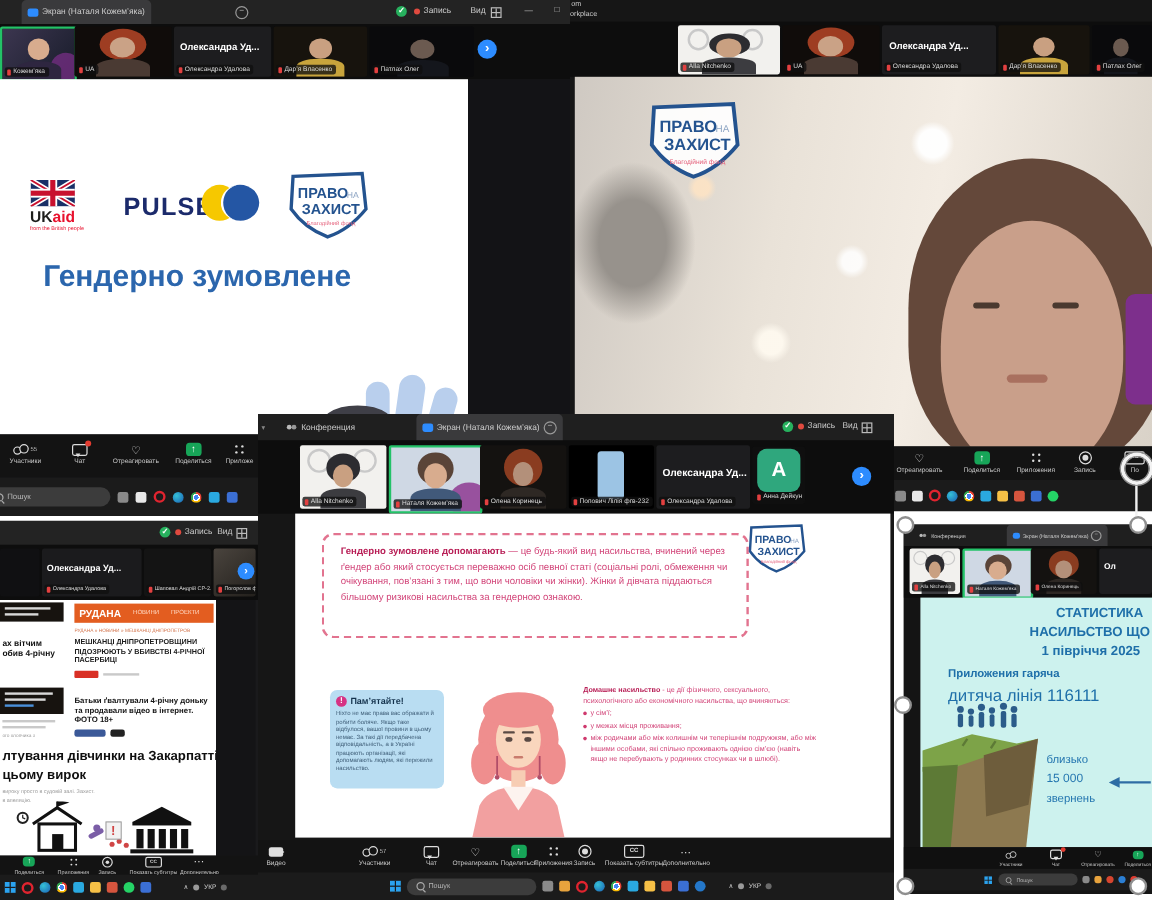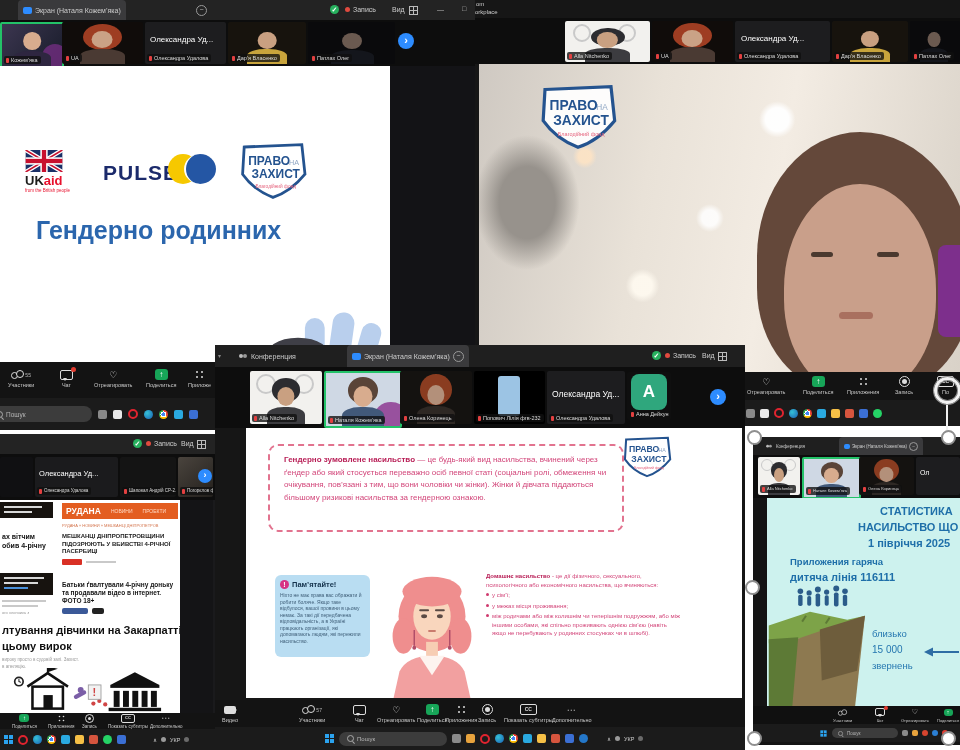--- a/index.html
+++ b/index.html
@@ -14,21 +14,21 @@
 .pplic::before{content:"";position:absolute;left:1px;top:1px;width:4px;height:4px;border-radius:50%;background:#bbb;box-shadow:4px 0 0 #999}
 .minus{width:9px;height:9px;border:1px solid #999;border-radius:50%;color:#bbb;font-size:7px;line-height:8px;text-align:center;flex:none}
 .chk{width:9px;height:9px;border-radius:50%;background:#27b15e;color:#fff;font-size:7px;line-height:9px;text-align:center;font-weight:bold}
 .rdot{width:5px;height:5px;border-radius:50%;background:#e04a3f}
 .grid{width:7px;height:7px;border:1px solid #bbb;background:linear-gradient(#bbb,#bbb) 50% 0/1px 100% no-repeat,linear-gradient(#bbb,#bbb) 0 50%/100% 1px no-repeat}
 .strip{position:absolute;left:0;right:0;background:#0d0d0d}
 .th{position:absolute;background:#191919;border-radius:2px;overflow:hidden}
 .th.gb{border:2px solid #23c268}
 .nm{position:absolute;left:2px;bottom:2px;display:flex;align-items:center;gap:2px;background:rgba(15,15,15,.78);border-radius:2px;padding:1px 3px 1px 2px;color:#ddd;font-size:5.5px;line-height:6px;white-space:nowrap;max-width:94%;overflow:hidden;z-index:3}
 .mi{width:3px;height:5px;background:#e34040;border-radius:1px;flex:none}
-.ov{position:absolute;color:#fff;font-weight:normal;white-space:nowrap;z-index:2}
+.ov{position:absolute;color:#fff;font-weight:bold;white-space:nowrap;z-index:2}
 .nxt{position:absolute;width:16px;height:16px;border-radius:50%;background:#2d8cff;color:#fff;text-align:center;font-size:11px;line-height:15px;font-weight:bold;z-index:5}
 .per{position:absolute}
 .per::before{content:"";position:absolute;left:50%;top:0;transform:translateX(-50%);width:46%;height:52%;border-radius:50%;background:var(--sk,#c9a081)}
 .per::after{content:"";position:absolute;left:0;bottom:0;width:100%;height:46%;border-radius:45% 45% 0 0;background:var(--sh,#33333a)}
 .hairblob{position:absolute;border-radius:50%}
 .tbar{position:absolute;background:#131313}
 .btn{position:absolute;display:flex;flex-direction:column;align-items:center;gap:2px;color:#c9c9c9;font-size:5.5px;white-space:nowrap}
 .btn .ic{height:11px;display:flex;align-items:center;justify-content:center;color:#ddd;font-size:9px;position:relative}
 .i-share{width:13px;height:11px;border-radius:3px;background:#17a558;color:#fff;font-size:8px;line-height:11px;text-align:center;font-weight:bold}
 .i-users{width:13px;height:9px;position:relative}
@@ -137,21 +137,21 @@
     <div class="ab" style="left:103px;top:95px;font-weight:bold;font-size:21px;color:#1b2a6b;letter-spacing:1px">PULSE</div>
     <div class="ab" style="left:168px;top:88px;width:30px;height:30px;border-radius:50%;background:#f6c800"></div>
     <div class="ab" style="left:184px;top:88px;width:30px;height:30px;border-radius:50%;background:#2456a4;border-left:2px solid #fff"></div>
     <svg class="ab" style="left:233px;top:76px" width="80" height="58" viewBox="0 0 100 72">
       <path d="M14 6 L86 3 L90 40 Q72 62 50 69 Q26 60 12 40 Z" fill="#fff" stroke="#24538f" stroke-width="3.5"></path>
       <text x="19" y="28" font-size="15" font-weight="bold" fill="#24538f">ПРАВО</text>
       <text x="70" y="28" font-size="9" fill="#8fa6c4">НА</text>
       <text x="23" y="45" font-size="15" font-weight="bold" fill="#24538f">ЗАХИСТ</text>
       <text x="28" y="57" font-size="6" fill="#e5647e">Благодійний фонд</text>
     </svg>
-    <div class="ab" style="left:36px;top:150px;font-size:25px;font-weight:bold;color:#2b66ad;white-space:nowrap">Гендерно родинних</div>
+    <div class="ab" style="left:36px;top:150px;font-size:25px;font-weight:bold;color:#2b66ad;white-space:nowrap">Гендерно зумовлене</div>
 
     <svg class="ab" style="left:202px;top:246px" width="188" height="116" viewBox="0 0 190 117">
       <g fill="#b9cfed">
         <rect x="128" y="0" width="22" height="82" rx="11" transform="rotate(8 139 40)"></rect>
         <rect x="154" y="10" width="20" height="72" rx="10" transform="rotate(16 164 46)"></rect>
         <rect x="104" y="6" width="20" height="62" rx="10"></rect>
         <ellipse cx="152" cy="98" rx="45" ry="34"></ellipse>
       </g>
       <ellipse cx="97" cy="62" rx="37" ry="33" fill="#3f3f47"></ellipse>
       <rect x="74" y="50" width="46" height="52" rx="17" fill="#f5cda9"></rect>
@@ -534,21 +534,21 @@
           <span class="mi"></span>
           <span>Анна Дейкун</span>
         </div>
     </div>
     <div class="nxt" style="left:495px;top:22px">›</div>
   </div>
 
   <div class="ab" style="left:31px;top:83px;width:496px;height:270px;background:#fff;overflow:hidden">
     <div class="ab" style="left:22px;top:16px;width:352px;height:84px;border:2px dashed #e2738f;border-radius:10px">
       <div style="padding:8px 14px;font-size:8px;line-height:12.5px;color:#d24579">
-        <span style="font-weight:bold;color:#b81e56">Гендерно зумовлене насильство</span><span> — це будь-який вид насильства, вчинений через ґендер або який стосується переважно осіб певної статі (соціальні ролі, обмеження чи очікування, пов’язані з тим, що вони чоловіки чи жінки).  Жінки й дівчата піддаються більшому ризикові насильства за гендерною ознакою.</span>
+        <span style="font-weight:bold;color:#b81e56">Гендерно зумовлене допомагають</span><span> — це будь-який вид насильства, вчинений через ґендер або який стосується переважно осіб певної статі (соціальні ролі, обмеження чи очікування, пов’язані з тим, що вони чоловіки чи жінки).  Жінки й дівчата піддаються більшому ризикові насильства за гендерною ознакою.</span>
       </div>
     </div>
     <svg class="ab" style="left:372px;top:8px" width="58" height="42" viewBox="0 0 100 72">
       <path d="M14 6 L86 3 L90 40 Q72 62 50 69 Q26 60 12 40 Z" fill="#fff" stroke="#24538f" stroke-width="3.5"></path>
       <text x="19" y="28" font-size="15" font-weight="bold" fill="#24538f">ПРАВО</text>
       <text x="70" y="28" font-size="9" fill="#8fa6c4">НА</text>
       <text x="23" y="45" font-size="15" font-weight="bold" fill="#24538f">ЗАХИСТ</text>
       <text x="28" y="57" font-size="6" fill="#e5647e">Благодійний фонд</text>
     </svg>
     <div class="ab" style="left:29px;top:147px;width:95px;height:82px;background:#b9ddf2;border-radius:6px;padding:5px;box-sizing:border-box">
@@ -714,21 +714,21 @@
     </div>
     <div class="th" style="left:163px;top:2px;width:44px;height:38px;background:#1d1d1f">
       <div class="ov" style="left:4px;top:12px;font-size:7px">Ол</div>
     </div>
   </div>
   <div class="ab" style="left:14px;top:61px;width:193px;height:208px;background:#cdf2ee;overflow:hidden">
     <div class="ab" style="left:113px;top:7px;font-size:11px;font-weight:bold;color:#1e6fa9;white-space:nowrap">СТАТИСТИКА</div>
     <div class="ab" style="left:91px;top:23px;font-size:11px;font-weight:bold;color:#1e6fa9;white-space:nowrap">НАСИЛЬСТВО ЩО</div>
     <div class="ab" style="left:101px;top:39px;font-size:11px;font-weight:bold;color:#1e6fa9;white-space:nowrap">1 півріччя 2025</div>
     <div class="ab" style="left:23px;top:58px;font-size:9.5px;font-weight:bold;color:#1e6fa9;white-space:nowrap">Приложения гаряча</div>
-    <div class="ab" style="left:23px;top:73px;font-size:11px;font-weight:bold;color:#1e6fa9;white-space:nowrap">дитяча лінія 116111</div>
+    <div class="ab" style="left:23px;top:73px;font-size:14px;font-weight:normal;color:#1e6fa9;white-space:nowrap">дитяча лінія 116111</div>
     <svg class="ab" style="left:29px;top:86px" width="56" height="24" viewBox="0 0 64 27">
       <g fill="#2b5c8a">
         <circle cx="5" cy="8" r="3.2"></circle>
           <rect x="2.5" y="12" width="5" height="13" rx="2"></rect>
         <circle cx="15" cy="10" r="3"></circle>
           <rect x="12.8" y="13.5" width="4.6" height="11" rx="2"></rect>
         <circle cx="25" cy="6" r="3.4"></circle>
           <rect x="22.4" y="10.5" width="5.2" height="15" rx="2"></rect>
         <circle cx="35" cy="9" r="3"></circle>
           <rect x="32.8" y="12.5" width="4.6" height="12" rx="2"></rect>

